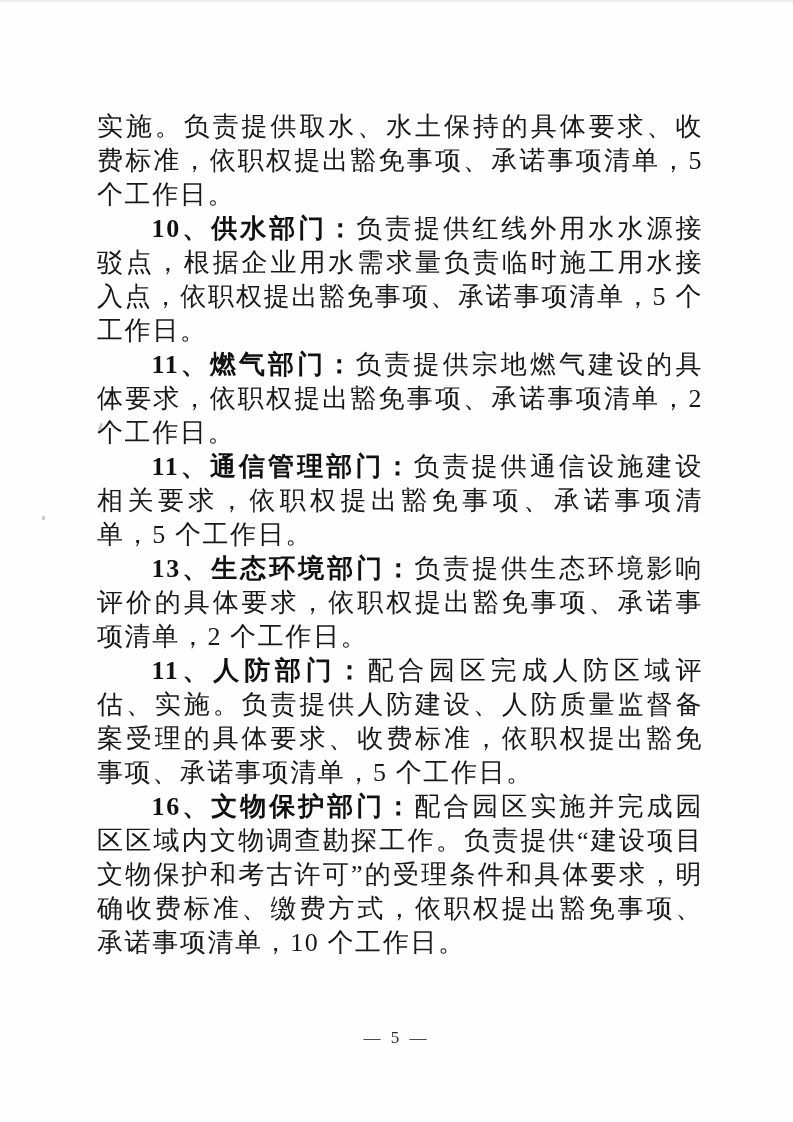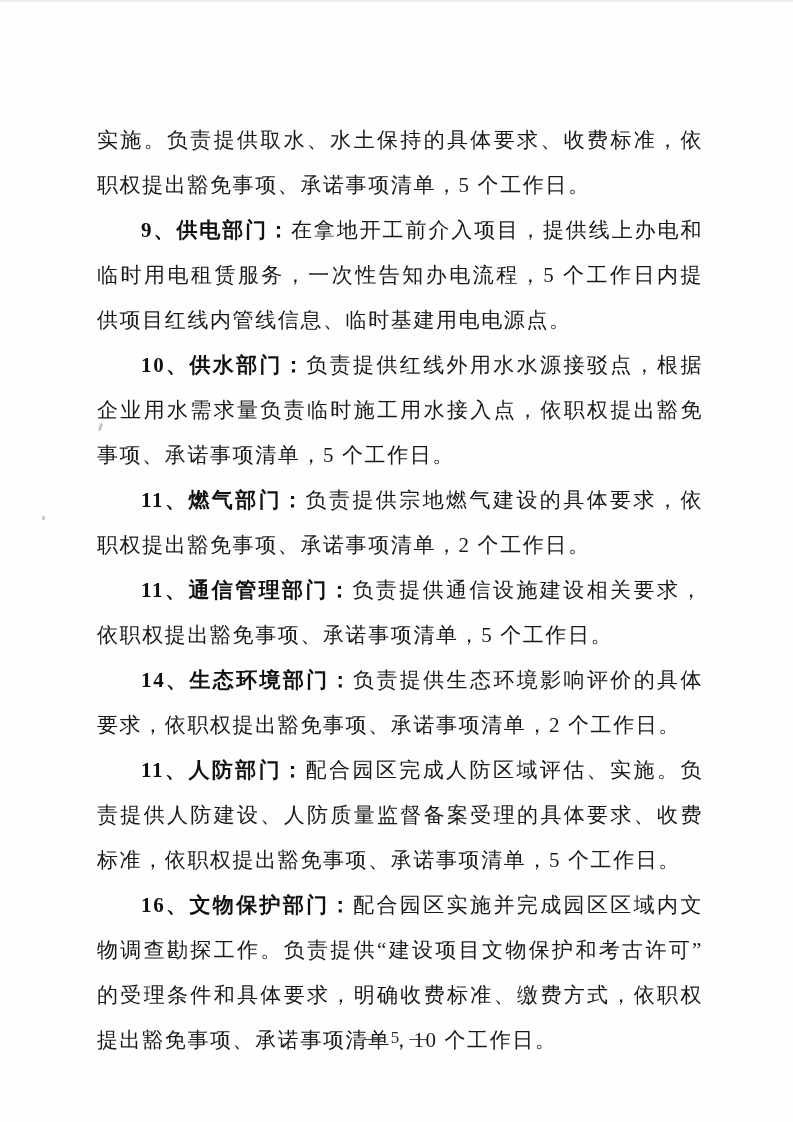--- a/index.html
+++ b/index.html
@@ -17,24 +17,24 @@
   .page {
     position: absolute;
     inset: 0;
     background: #fefefe;
     border-top: 2px solid #ededed; 
     box-sizing: border-box;
   }
   .body-text {
     position: absolute;
     left: 97px;
-    top: 116px;
+    top: 108px;
     width: 606px;
-    font-size: 21px;
-    line-height: 45px;
+    font-size: 26px;
+    line-height: 34px;
     letter-spacing: 1.6px;
     color: #191919;
     text-align: justify;
     text-justify: inter-character;
   }
   .para {
     margin: 0;
     padding: 0;
     text-indent: 2.1em;
   }
@@ -77,29 +77,28 @@
   }
 </style>
 </head>
 <body>
 
 <div class="page">
 
   <div class="body-text" id="paragraphs">
   <p class="para no-indent"><span class="ptext">实施。负责提供取水、水土保持的具体要求、收费标准，依职权提出豁免事项、承诺事项清单，5 个工作日。</span></p>
 
-  <p class="para"><b class="lead">9、供电部门：</b><span class="ptext">在拿地开工前介入项目，提供线上办电和临时用电租赁服务，一次性告知办电流程，5 个工作日内提供项目红线内管线信息、临时基建用电电源点。</span></p>
 
   <p class="para"><b class="lead">10、供水部门：</b><span class="ptext">负责提供红线外用水水源接驳点，根据企业用水需求量负责临时施工用水接入点，依职权提出豁免事项、承诺事项清单，5 个工作日。</span></p>
 
   <p class="para"><b class="lead">11、燃气部门：</b><span class="ptext">负责提供宗地燃气建设的具体要求，依职权提出豁免事项、承诺事项清单，2 个工作日。</span></p>
 
   <p class="para"><b class="lead">11、通信管理部门：</b><span class="ptext">负责提供通信设施建设相关要求，依职权提出豁免事项、承诺事项清单，5 个工作日。</span></p>
 
-  <p class="para"><b class="lead">14、生态环境部门：</b><span class="ptext">负责提供生态环境影响评价的具体要求，依职权提出豁免事项、承诺事项清单，2 个工作日。</span></p>
+  <p class="para"><b class="lead">13、生态环境部门：</b><span class="ptext">负责提供生态环境影响评价的具体要求，依职权提出豁免事项、承诺事项清单，2 个工作日。</span></p>
 
   <p class="para"><b class="lead">11、人防部门：</b><span class="ptext">配合园区完成人防区域评估、实施。负责提供人防建设、人防质量监督备案受理的具体要求、收费标准，依职权提出豁免事项、承诺事项清单，5 个工作日。</span></p>
 
 
   <p class="para"><b class="lead">16、文物保护部门：</b><span class="ptext">配合园区实施并完成园区区域内文物调查勘探工作。负责提供“建设项目文物保护和考古许可”的受理条件和具体要求，明确收费标准、缴费方式，依职权提出豁免事项、承诺事项清单，10 个工作日。</span></p>
 </div>
 
   <div class="speck speck-1"></div>
   <div class="speck speck-2"></div>
 

